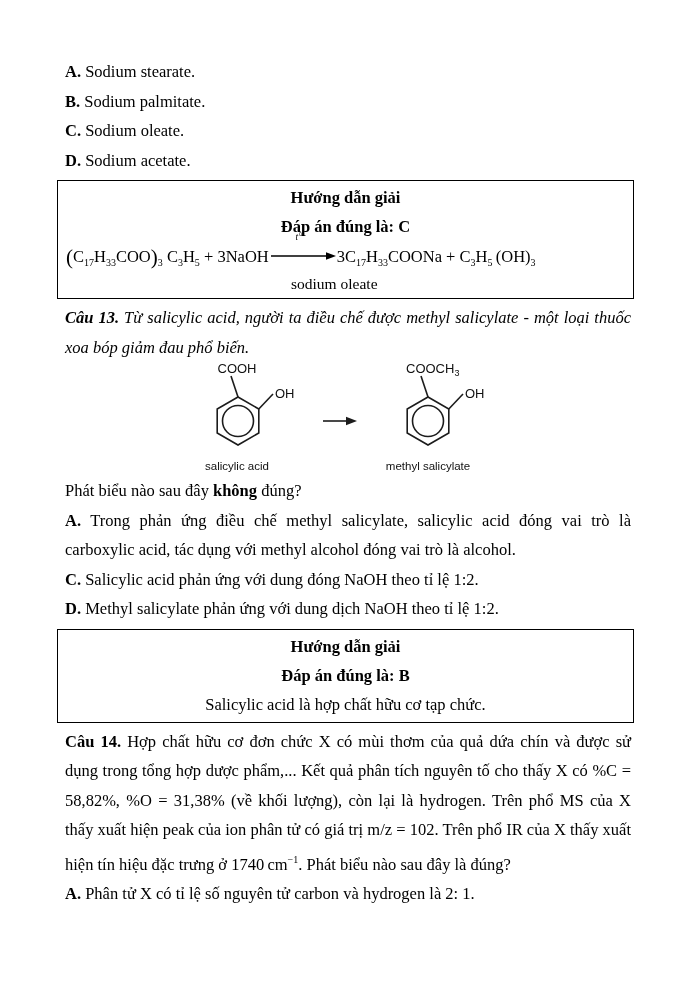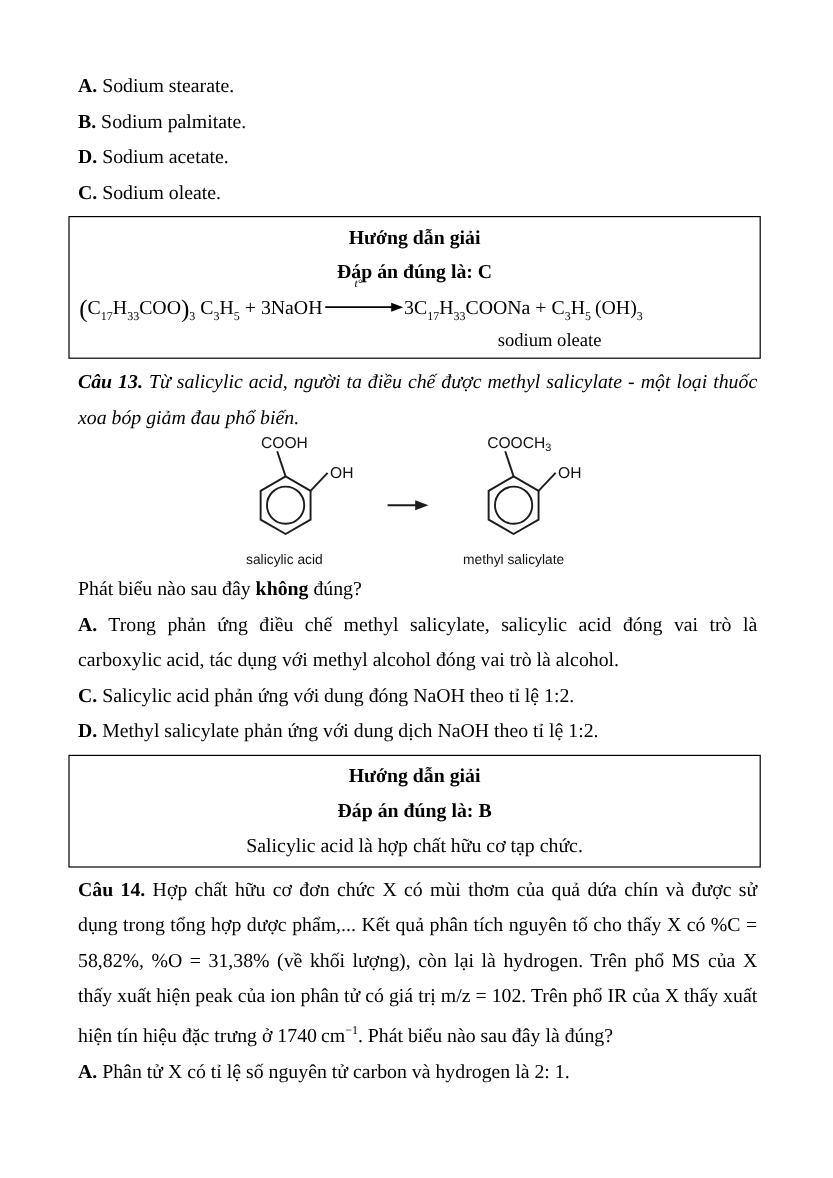--- a/index.html
+++ b/index.html
@@ -23,41 +23,41 @@
   .equation { line-height:31px; font-size:16.5px; white-space:nowrap; }
   .equation sub { font-size:10px; line-height:0; }
   .equation .paren { font-size:21px; line-height:0; vertical-align:-2px; }
   .rx-arrow { display:inline-block; position:relative; margin:0 1px; }
   .rx-cond {
     position:absolute; top:-8px; left:0; right:8px; text-align:center;
     font-size:9.5px; font-style:italic; line-height:1;
   }
   .rx-arrow svg { vertical-align:2px; }
 
-  .product-label { line-height:23px; font-size:15.5px; padding-left:225px;text-align:center; }
+  .product-label { line-height:23px; font-size:15.5px; padding-left:225px; }
 
   .figure { margin:1px 0 0 123px; display:block; }
   .ring { fill:none; stroke:#1c1c1c; stroke-width:1.6; }
   .bond { stroke:#1c1c1c; stroke-width:1.6; }
   .grp  { font-family:"Liberation Sans", sans-serif; font-size:13px; fill:#111; }
   .cap  { font-family:"Liberation Sans", sans-serif; font-size:11.5px; fill:#111; }
 
   .q14 sup { font-size:10px; }
   .mt3 { margin-top:3px;font-style:italic; }
 </style>
 </head>
 <body>
 
 <div class="page">
 
   <div>
     <div class="opt"><b>A.</b><span> Sodium stearate.</span></div>
     <div class="opt"><b>B.</b><span> Sodium palmitate.</span></div>
+    <div class="opt"><b>C.</b><span> Sodium oleate.</span></div>
     <div class="opt"><b>D.</b><span> Sodium acetate.</span></div>
-    <div class="opt"><b>C.</b><span> Sodium oleate.</span></div>
   </div>
 
   <div class="solution-box">
     <div class="sol-line bold">Hướng dẫn giải</div>
     <div class="sol-line bold">Đáp án đúng là: C</div>
     <div class="equation"><span class="paren">(</span><span>C</span><sub>17</sub><span>H</span><sub>33</sub><span>COO</span><span class="paren">)</span><sub>3</sub><span> C</span><sub>3</sub><span>H</span><sub>5</sub><span> + 3NaOH</span><span class="rx-arrow"><span class="rx-cond">t°</span><svg width="66" height="12" viewBox="0 0 66 12">
             <line x1="1" y1="8" x2="60" y2="8" stroke="#000" stroke-width="1.4"></line>
             <polygon points="66,8 56,4.2 56,11.8" fill="#000"></polygon>
           </svg></span><span>3C</span><sub>17</sub><span>H</span><sub>33</sub><span>COONa + C</span><sub>3</sub><span>H</span><sub>5</sub><span> (OH)</span><sub>3</sub></div>
     <div class="product-label">sodium oleate</div>

